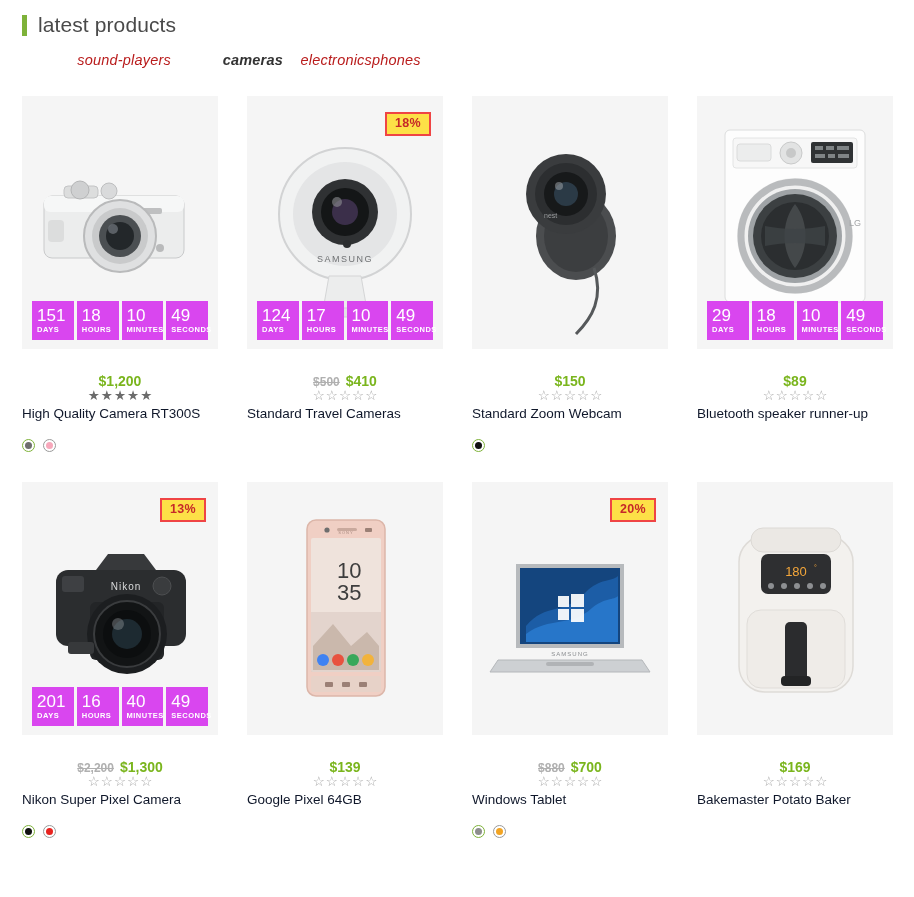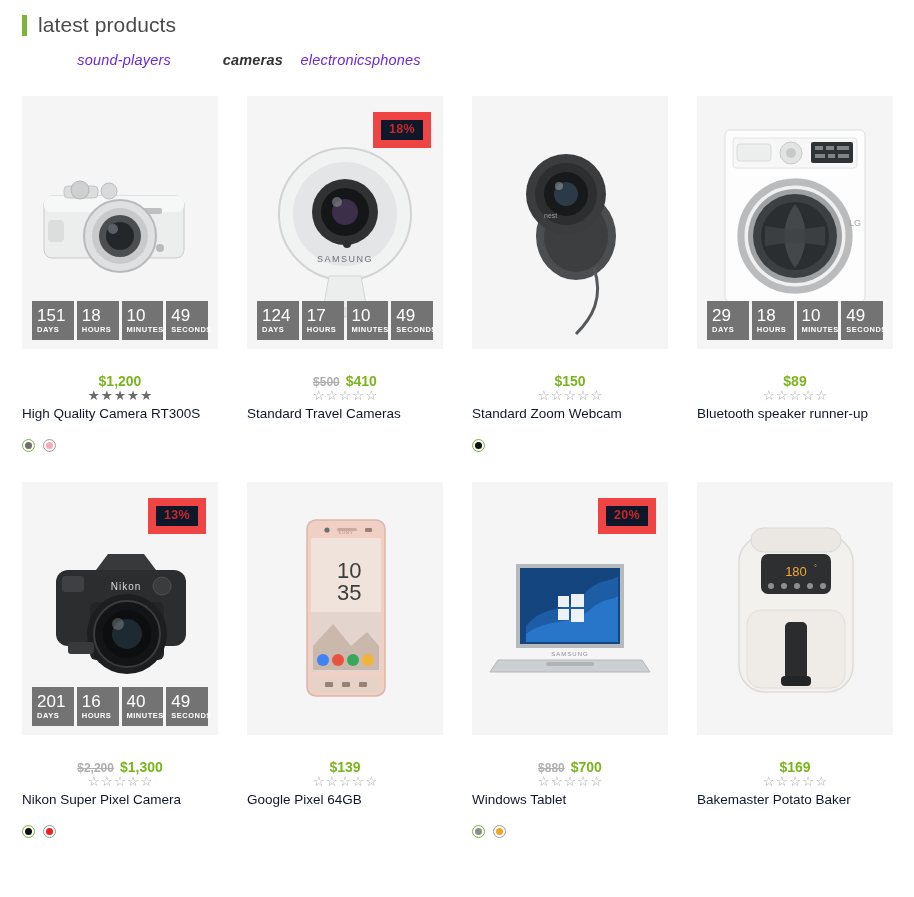--- a/index.html
+++ b/index.html
@@ -14,21 +14,21 @@
 
   
   .header { padding: 10px 0 0 22px; text-align: right; }
   .title-row { display: flex; align-items: center; gap: 11px; height: 30px; }
   .title-bar { width: 5px; height: 21px; background: #7eb239; flex: 0 0 auto; }
   .title-text {
     font-size: 21px; color: #4a4a4a; font-weight: 400; letter-spacing: .1px;
   }
   .tabs { display: flex; margin-top: 12px; }
   .tab {
-    font-style: italic; font-size: 14.5px; color: #6d28d9;
+    font-style: italic; font-size: 14.5px; color: #b91c1c;
     letter-spacing: .2px; cursor: pointer; white-space: nowrap;
   }
   .tab.active { color: #333333; font-weight: 700; }
   .tab-0 { width: 149px; }
   .tab-1 { width: 112px; }
   .tab-2 { width: 89px; }
 
   
   .grid {
     position: absolute; left: 22px; top: 96px;
@@ -45,32 +45,32 @@
     background: #f5f5f5; overflow: hidden;
   }
   .thumb .art {
     position: absolute; left: 0; top: 0; width: 100%; height: 100%;
     display: flex; align-items: center; justify-content: center;
   }
 
   
   .badge {
     position: absolute; top: 16px; right: 12px;
-    border: 8px solid #ef4444; background: #0f172a; color: #c62828;
+    border: 2px solid #ef4444; background: #fde047; color: #c62828;
     font-size: 12.5px; font-weight: 700; padding: 3px 8px 4px;
     line-height: 1; z-index: 6; letter-spacing: .3px;
   }
 
   
   .countdown {
     position: absolute; left: 10px; right: 10px; bottom: 9px;
     display: flex; gap: 3px; z-index: 5;
   }
   .cd-unit {
-    flex: 1 1 0; background: #737373; color: #fff;
+    flex: 1 1 0; background: #d946ef; color: #fff;
     padding: 6px 0 5px 5px; min-width: 0;
   }
   .cd-val { font-size: 17px; line-height: 18px; font-weight: 400; }
   .cd-lbl { font-size: 7.5px; line-height: 10px; letter-spacing: .5px; font-weight: 700; }
 
   
   .price-row {
     display: flex; align-items: center; justify-content: space-between;
     margin-top: 24px; height: 16px; flex-direction: column;
   }

